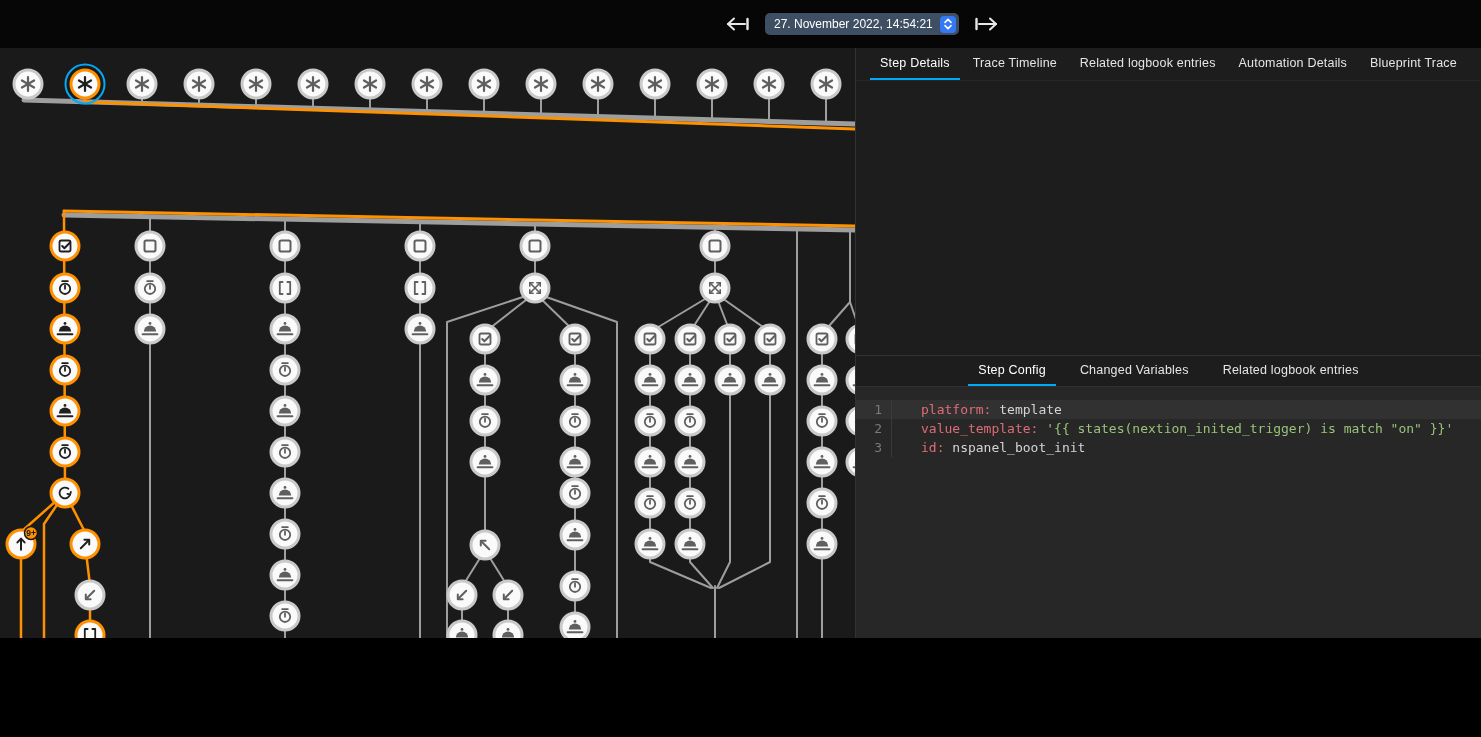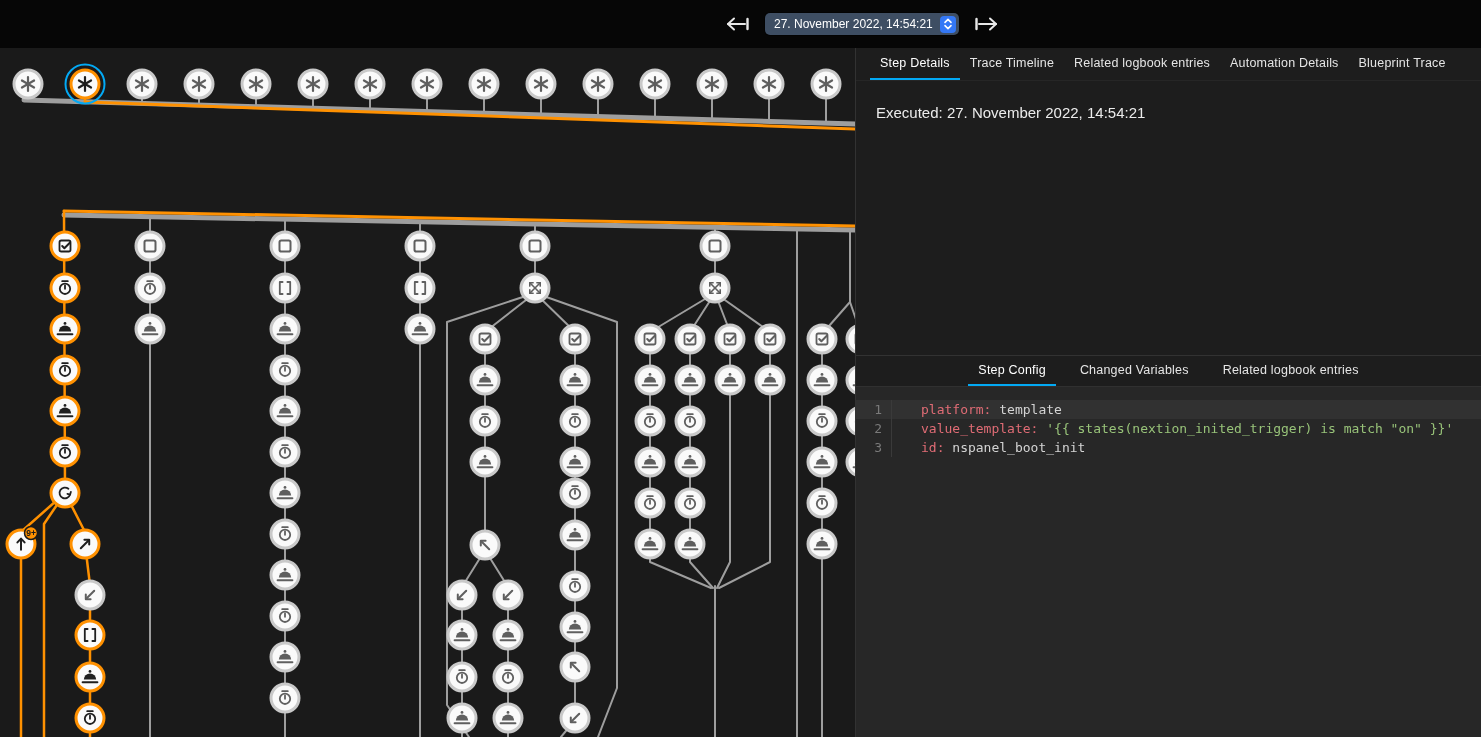--- a/index.html
+++ b/index.html
@@ -1,37 +1,37 @@
 <!DOCTYPE html>
 <html style="--accent: #03a9f4; --select-accent: #3478f6; --track-active: #ff9101; --edge-inactive: #9e9e9e; --node-fill: #fafafa; --node-stroke: #c9c9c9; --icon-active: #1f1f1f; --icon-inactive: #5f5f5f; --selected-ring: #03a9f4; --badge-bg: #ff9101; --badge-text: #1a1a1a; --code-key: #e06c75; --code-string: #98c379; --code-plain: #d4d4d4;"><head>
 <meta charset="utf-8">
 <style>
   html,body{margin:0;padding:0;background:#000;}
-  .app{position:relative;width:1481px;height:737px;overflow:hidden;background:#1a1a1a;
+  .app{position:relative;width:1481px;height:638px;overflow:hidden;background:#1a1a1a;
        font-family:"Liberation Sans",sans-serif;-webkit-font-smoothing:antialiased;}
 
   
   .topbar{position:absolute;top:0;left:0;width:1481px;height:48px;background:#060606;}
   .trace-nav{position:absolute;left:722px;top:0;height:48px;display:flex;align-items:center;gap:13px;}
   .nav-btn{background:none;border:none;padding:2px;cursor:pointer;display:flex;align-items:center;}
   .trace-select{display:flex;align-items:center;gap:7px;height:22px;padding:0 3px 0 9px;
                 background:#3e4e63;border-radius:5px;cursor:pointer;box-shadow:0 0 0 1px rgba(0,0,0,.4);}
   .trace-select-label{color:#fff;font-size:12px;white-space:nowrap;}
   .stepper{width:16px;height:17px;border-radius:4px;background:var(--select-accent,#3478f6);
            display:flex;align-items:center;justify-content:center;}
 
   
   .graph-area{position:absolute;top:48px;left:0;width:855px;height:689px;background:#1a1a1a;overflow:hidden;cursor:grab;}
   .graph-area svg{display:block;}
 
   
   .panel{position:absolute;top:48px;left:855px;width:626px;height:689px;background:#1d1d1d;
          border-left:1px solid #323232;box-sizing:border-box;}
   .tabs{display:flex;align-items:stretch;}
-  .main-tabs{height:32px;padding:0 14px;border-bottom:1px solid #262626;}
+  .main-tabs{height:32px;justify-content:space-between;padding:0 14px;border-bottom:1px solid #262626;}
   .sub-tabs{height:30px;justify-content:center;gap:14px;padding:0 14px;border-bottom:1px solid #303030;}
   .tab{background:none;border:none;border-bottom:2px solid transparent;color:#e5e5e5;
        font-family:inherit;font-size:12.5px;letter-spacing:.2px;padding:0 10px;cursor:pointer;white-space:nowrap;}
   .tab.active{color:#fff;border-bottom-color:var(--accent,#03a9f4);}
   .executed{color:#ececec;font-size:15px;padding:23px 20px;}
 
   .subpanel{position:absolute;top:307px;left:0;right:0;bottom:0;border-top:1px solid #323232;background:#1d1d1d;}
   .code-editor{position:absolute;top:31px;left:0;right:0;bottom:0;background:#272727;
                font-family:"DejaVu Sans Mono",monospace;font-size:13px;line-height:19px;
                padding-top:13px;color:var(--code-plain,#d4d4d4);cursor:text;}
@@ -706,21 +706,20 @@
   </div>
 
   <aside class="panel">
     <nav class="tabs main-tabs">
       <button class="tab active">Step Details</button>
       <button class="tab">Trace Timeline</button>
       <button class="tab">Related logbook entries</button>
       <button class="tab">Automation Details</button>
       <button class="tab">Blueprint Trace</button>
     </nav>
-    <div class="executed">Executed: 27. November 2022, 14:54:21</div>
 
     <section class="subpanel">
       <nav class="tabs sub-tabs">
         <button class="tab active">Step Config</button>
         <button class="tab">Changed Variables</button>
         <button class="tab">Related logbook entries</button>
       </nav>
       <div class="code-editor" id="code-editor">
           <div class="code-line active">
             <span class="gutter">1</span>

